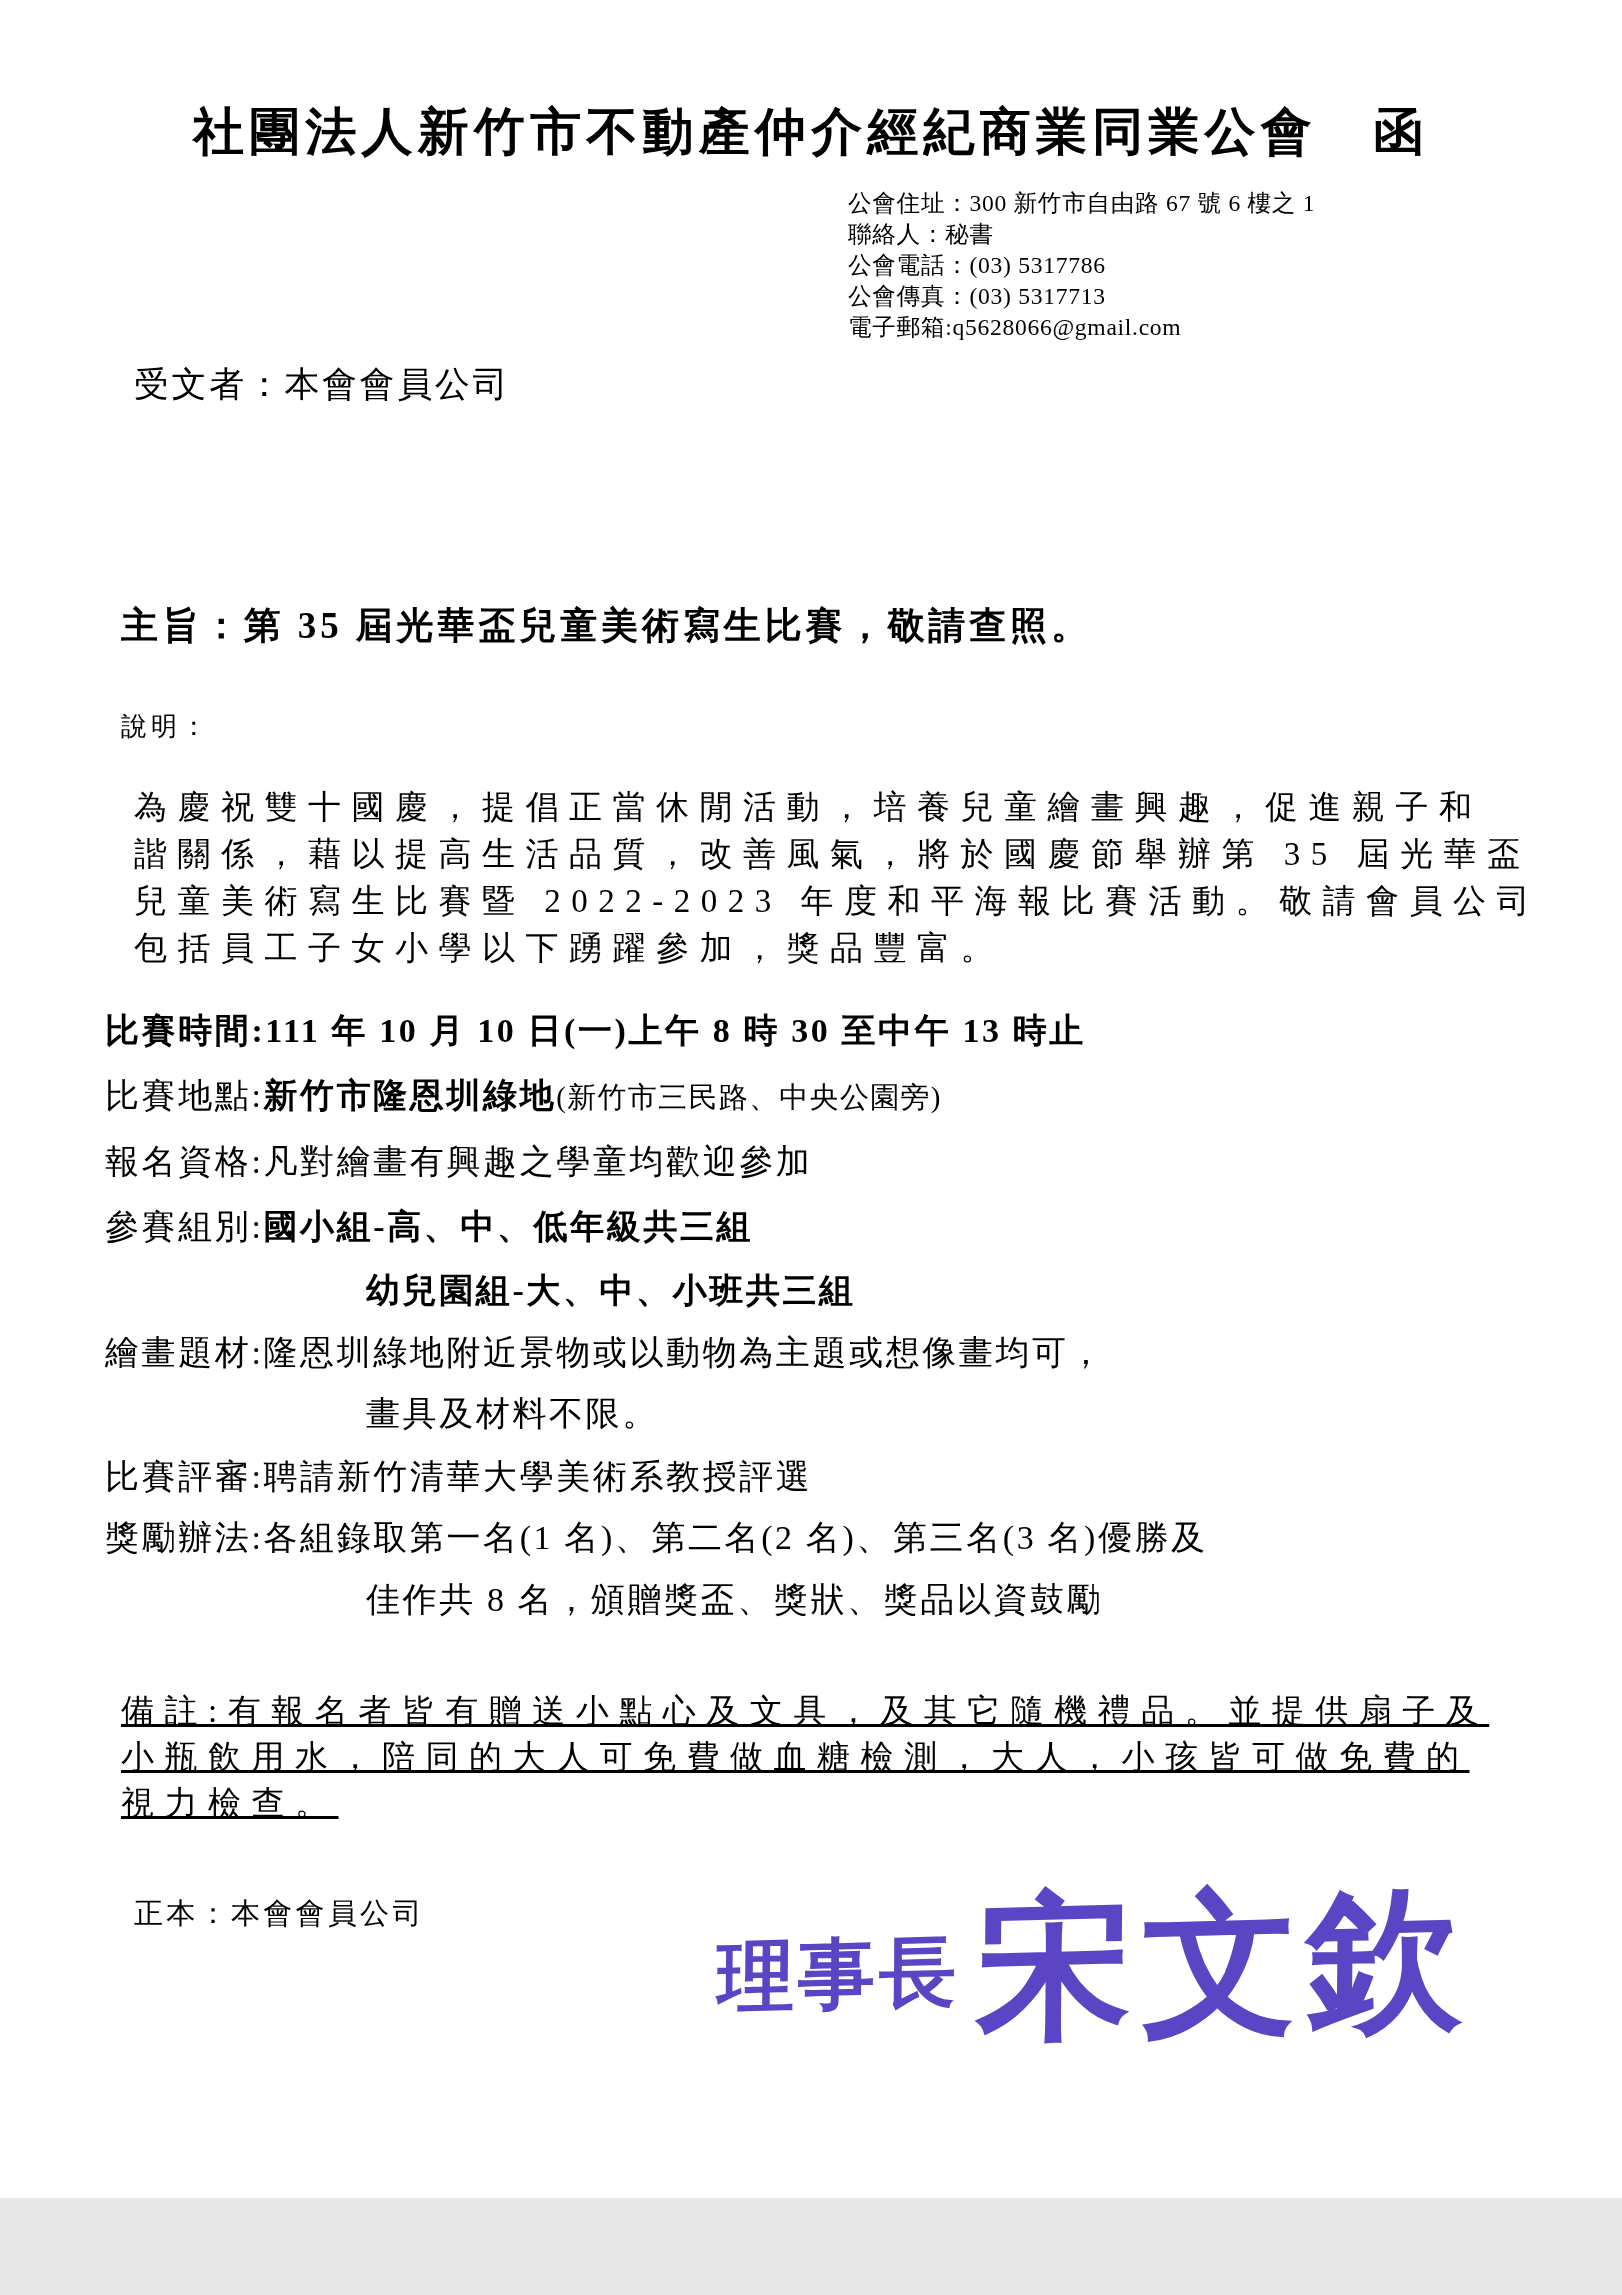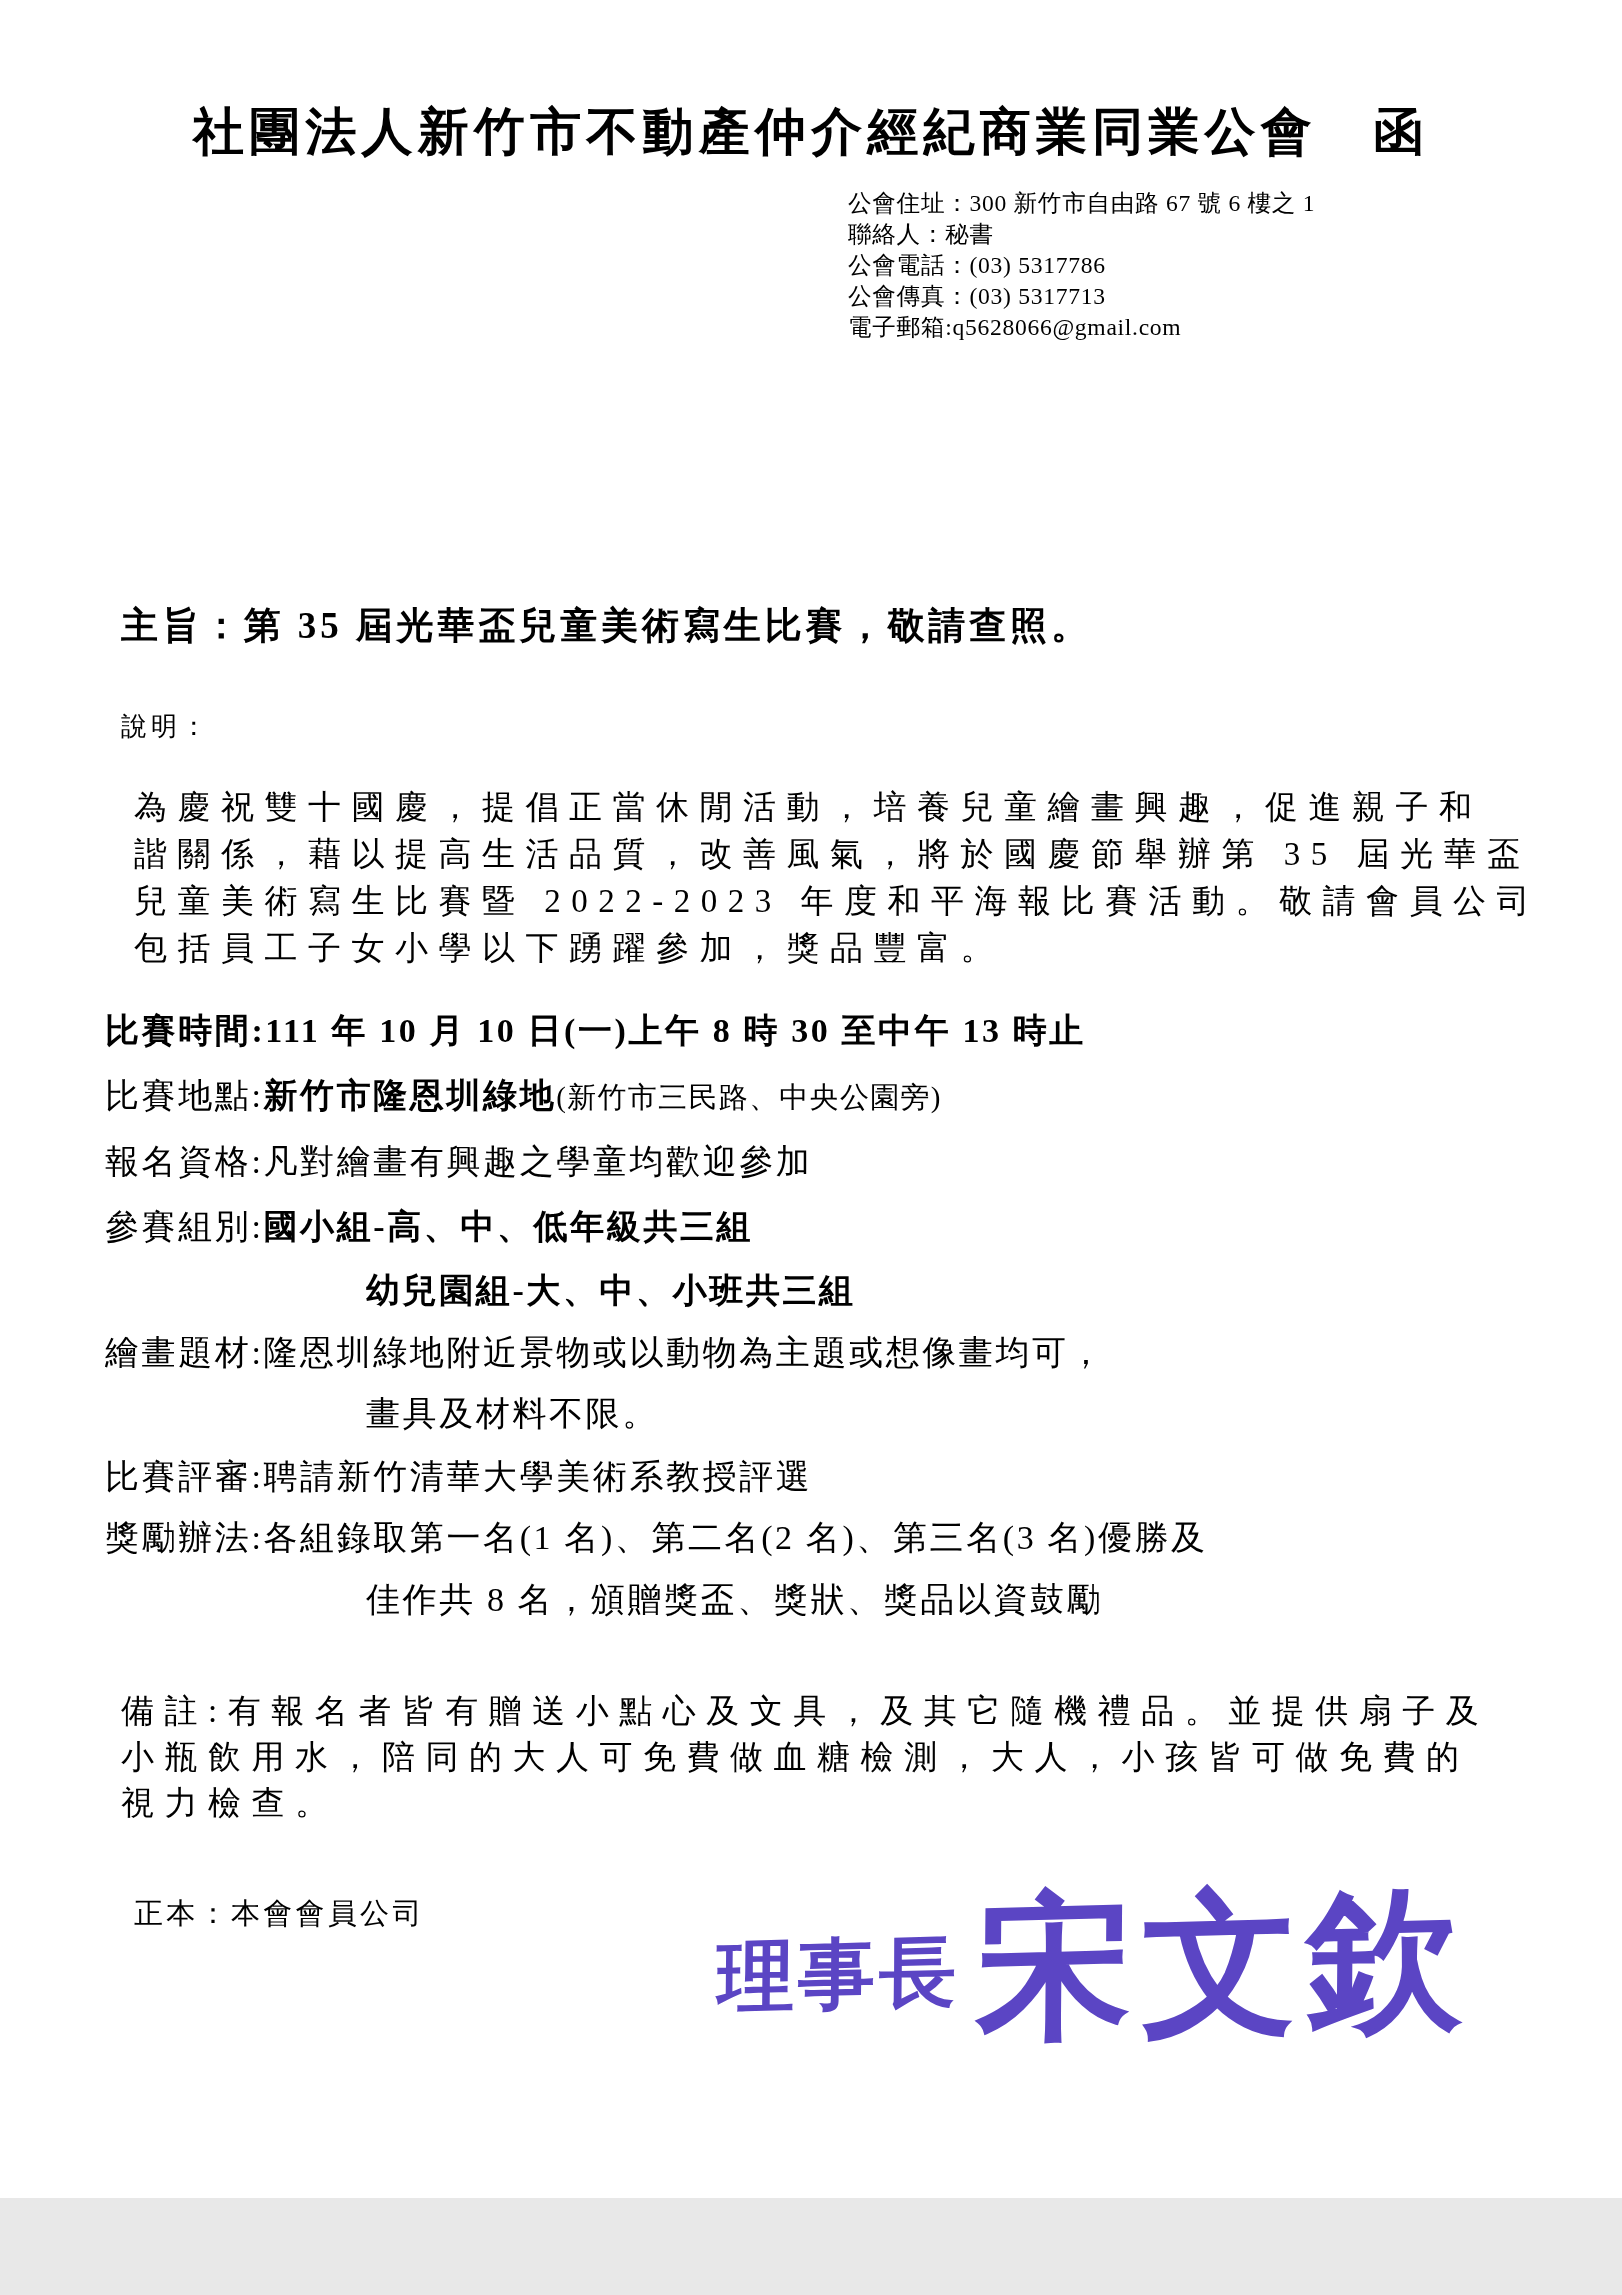--- a/index.html
+++ b/index.html
@@ -49,21 +49,21 @@
     position:absolute;left:105px;
     font-size:34px;letter-spacing:2.6px;white-space:nowrap;
   }
   .detail-row.indent{left:366px;}
   .bold{font-weight:bold;}
   .suffix{font-size:29px;letter-spacing:1.3px;}
   .gap{margin-left:14.4px;}
   .notes{
     left:121px;top:1688px;
     font-size:33px;line-height:46px;
-    letter-spacing:10.5px;white-space:nowrap;
+    letter-spacing:10.5px;white-space:nowrap;text-decoration:underline;
   }
   .original{
     left:134px;top:1894px;
     font-size:29px;letter-spacing:3.3px;white-space:nowrap;text-align:center;
   }
   .signature{
     left:717px;top:1864px;
     display:flex;align-items:center;gap:17px;
     color:#5b45c4;
     transform:rotate(-1.5deg) skewX(-2deg);
@@ -84,20 +84,21 @@
   <div class="abs doc-title">社團法人新竹市不動產仲介經紀商業同業公會　函</div>
 
   <div class="abs contact">
     <div>公會住址：300 新竹市自由路 67 號 6 樓之 1</div>
     <div>聯絡人：秘書</div>
     <div>公會電話：(03) 5317786</div>
     <div>公會傳真：(03) 5317713</div>
     <div>電子郵箱:q5628066@gmail.com</div>
   </div>
 
+  <div class="abs recipient">受文者：本會會員公司</div>
 
 
   <div class="abs subject">主旨：第 35 屆光華盃兒童美術寫生比賽，敬請查照。</div>
 
   <div class="abs explain">說明：</div>
 
   <div class="abs bodytext">
     <div>為慶祝雙十國慶，提倡正當休閒活動，培養兒童繪畫興趣，促進親子和</div>
     <div>諧關係，藉以提高生活品質，改善風氣，將於國慶節舉辦第 35 屆光華盃</div>
     <div>兒童美術寫生比賽暨 2022-2023 年度和平海報比賽活動。敬請會員公司</div>

